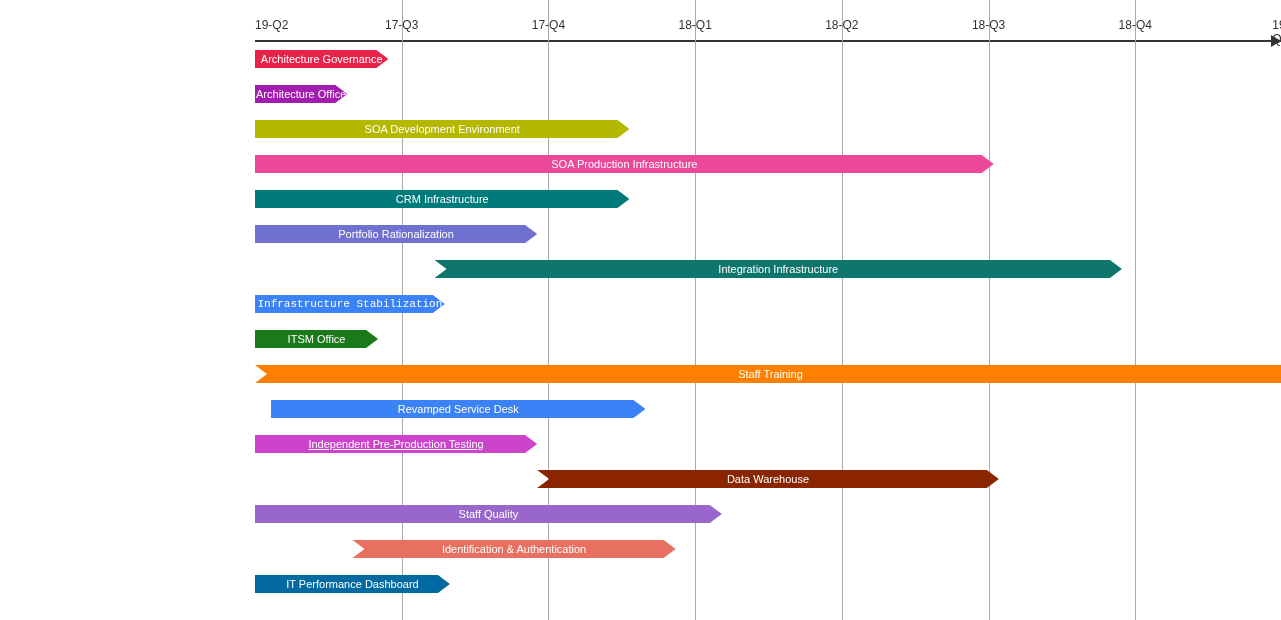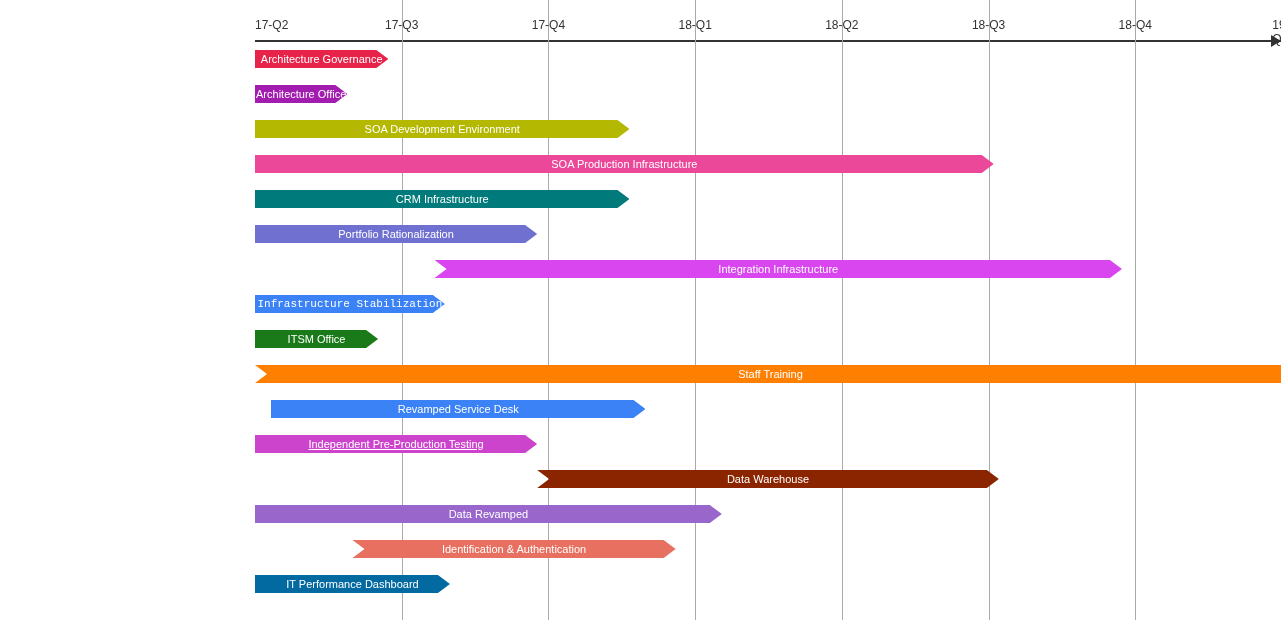--- a/index.html
+++ b/index.html
@@ -107,31 +107,31 @@
       <div class="quarter-label" style="left: 293.436px;">17-Q4</div>
       <div class="quarter-line" style="left: 440.154px;"></div>
       <div class="quarter-label" style="left: 440.154px;">18-Q1</div>
       <div class="quarter-line" style="left: 586.872px;"></div>
       <div class="quarter-label" style="left: 586.872px;">18-Q2</div>
       <div class="quarter-line" style="left: 733.59px;"></div>
       <div class="quarter-label" style="left: 733.59px;">18-Q3</div>
       <div class="quarter-line" style="left: 880.308px;"></div>
       <div class="quarter-label" style="left: 880.308px;">18-Q4</div>
       <div class="quarter-label" style="left: 1026px;">19-Q1</div>
-      <div class="quarter-label" style="left: 0px; transform: none;">17-Q2</div>
+      <div class="quarter-label" style="left: 0px; transform: none;">19-Q2</div>
       <div class="bar" style="left: 0px; width: 133.38px; top: 50px; background-color: rgb(232, 35, 74); clip-path: polygon(0px 0px, calc(100% - 12px) 0px, 100% 50%, calc(100% - 12px) 100%, 0px 100%);">Architecture Governance</div>
       <div class="bar" style="left: 0px; width: 92.34px; top: 85px; background-color: #a21caf; clip-path: polygon(0px 0px, calc(100% - 12px) 0px, 100% 50%, calc(100% - 12px) 100%, 0px 100%); text-align: right;">Architecture Office</div>
       <div class="bar" style="left: 0px; width: 374.49px; top: 120px; background-color: rgb(181, 184, 0); clip-path: polygon(0px 0px, calc(100% - 12px) 0px, 100% 50%, calc(100% - 12px) 100%, 0px 100%);">SOA Development Environment</div>
       <div class="bar" style="left: 0px; width: 738.72px; top: 155px; background-color: #ec4899; clip-path: polygon(0px 0px, calc(100% - 12px) 0px, 100% 50%, calc(100% - 12px) 100%, 0px 100%);">SOA Production Infrastructure</div>
       <div class="bar" style="left: 0px; width: 374.49px; top: 190px; background-color: rgb(0, 122, 122); clip-path: polygon(0px 0px, calc(100% - 12px) 0px, 100% 50%, calc(100% - 12px) 100%, 0px 100%);">CRM Infrastructure</div>
       <div class="bar" style="left: 0px; width: 282.15px; top: 225px; background-color: rgb(112, 112, 208); clip-path: polygon(0px 0px, calc(100% - 12px) 0px, 100% 50%, calc(100% - 12px) 100%, 0px 100%);">Portfolio Rationalization</div>
-      <div class="bar" style="left: 179.55px; width: 687.42px; top: 260px; background-color: #d946ef; clip-path: polygon(0px 0px, calc(100% - 12px) 0px, 100% 50%, calc(100% - 12px) 100%, 0px 100%, 12px 50%); text-align: center;">Integration Infrastructure</div>
+      <div class="bar" style="left: 179.55px; width: 687.42px; top: 260px; background-color: #0f766e; clip-path: polygon(0px 0px, calc(100% - 12px) 0px, 100% 50%, calc(100% - 12px) 100%, 0px 100%, 12px 50%); text-align: center;">Integration Infrastructure</div>
       <div class="bar" style="left: 0px; width: 189.81px; top: 295px; background-color: #3b82f6; clip-path: polygon(0px 0px, calc(100% - 12px) 0px, 100% 50%, calc(100% - 12px) 100%, 0px 100%); font-family: Liberation Mono, monospace;">Infrastructure Stabilization</div>
       <div class="bar" style="left: 0px; width: 123.12px; top: 330px; background-color: rgb(26, 122, 26); clip-path: polygon(0px 0px, calc(100% - 12px) 0px, 100% 50%, calc(100% - 12px) 100%, 0px 100%);">ITSM Office</div>
       <div class="bar" style="left: 0px; width: 1031px; top: 365px; background-color: rgb(255, 127, 0); clip-path: polygon(0px 0px, 100% 0px, 100% 100%, 0px 100%, 12px 50%);">Staff Training</div>
       <div class="bar" style="left: 16px; width: 374.49px; top: 400px; background-color: #3b82f6; clip-path: polygon(0px 0px, calc(100% - 12px) 0px, 100% 50%, calc(100% - 12px) 100%, 0px 100%);">Revamped Service Desk</div>
       <div class="bar" style="left: 0px; width: 282.15px; top: 435px; background-color: rgb(204, 68, 204); clip-path: polygon(0px 0px, calc(100% - 12px) 0px, 100% 50%, calc(100% - 12px) 100%, 0px 100%); text-decoration: underline;">Independent Pre-Production Testing</div>
       <div class="bar" style="left: 282.15px; width: 461.7px; top: 470px; background-color: rgb(139, 37, 0); clip-path: polygon(0px 0px, calc(100% - 12px) 0px, 100% 50%, calc(100% - 12px) 100%, 0px 100%, 12px 50%);">Data Warehouse</div>
-      <div class="bar" style="left: 0px; width: 466.83px; top: 505px; background-color: rgb(153, 102, 204); clip-path: polygon(0px 0px, calc(100% - 12px) 0px, 100% 50%, calc(100% - 12px) 100%, 0px 100%);">Data Revamped</div>
+      <div class="bar" style="left: 0px; width: 466.83px; top: 505px; background-color: rgb(153, 102, 204); clip-path: polygon(0px 0px, calc(100% - 12px) 0px, 100% 50%, calc(100% - 12px) 100%, 0px 100%);">Staff Quality</div>
       <div class="bar" style="left: 97.47px; width: 323.19px; top: 540px; background-color: rgb(232, 112, 96); clip-path: polygon(0px 0px, calc(100% - 12px) 0px, 100% 50%, calc(100% - 12px) 100%, 0px 100%, 12px 50%);">Identification &amp; Authentication</div>
       <div class="bar" style="left: 0px; width: 194.94px; top: 575px; background-color: #0369a1; clip-path: polygon(0px 0px, calc(100% - 12px) 0px, 100% 50%, calc(100% - 12px) 100%, 0px 100%);">IT Performance Dashboard</div>
     </div>
 </div>
 
 </body></html>

